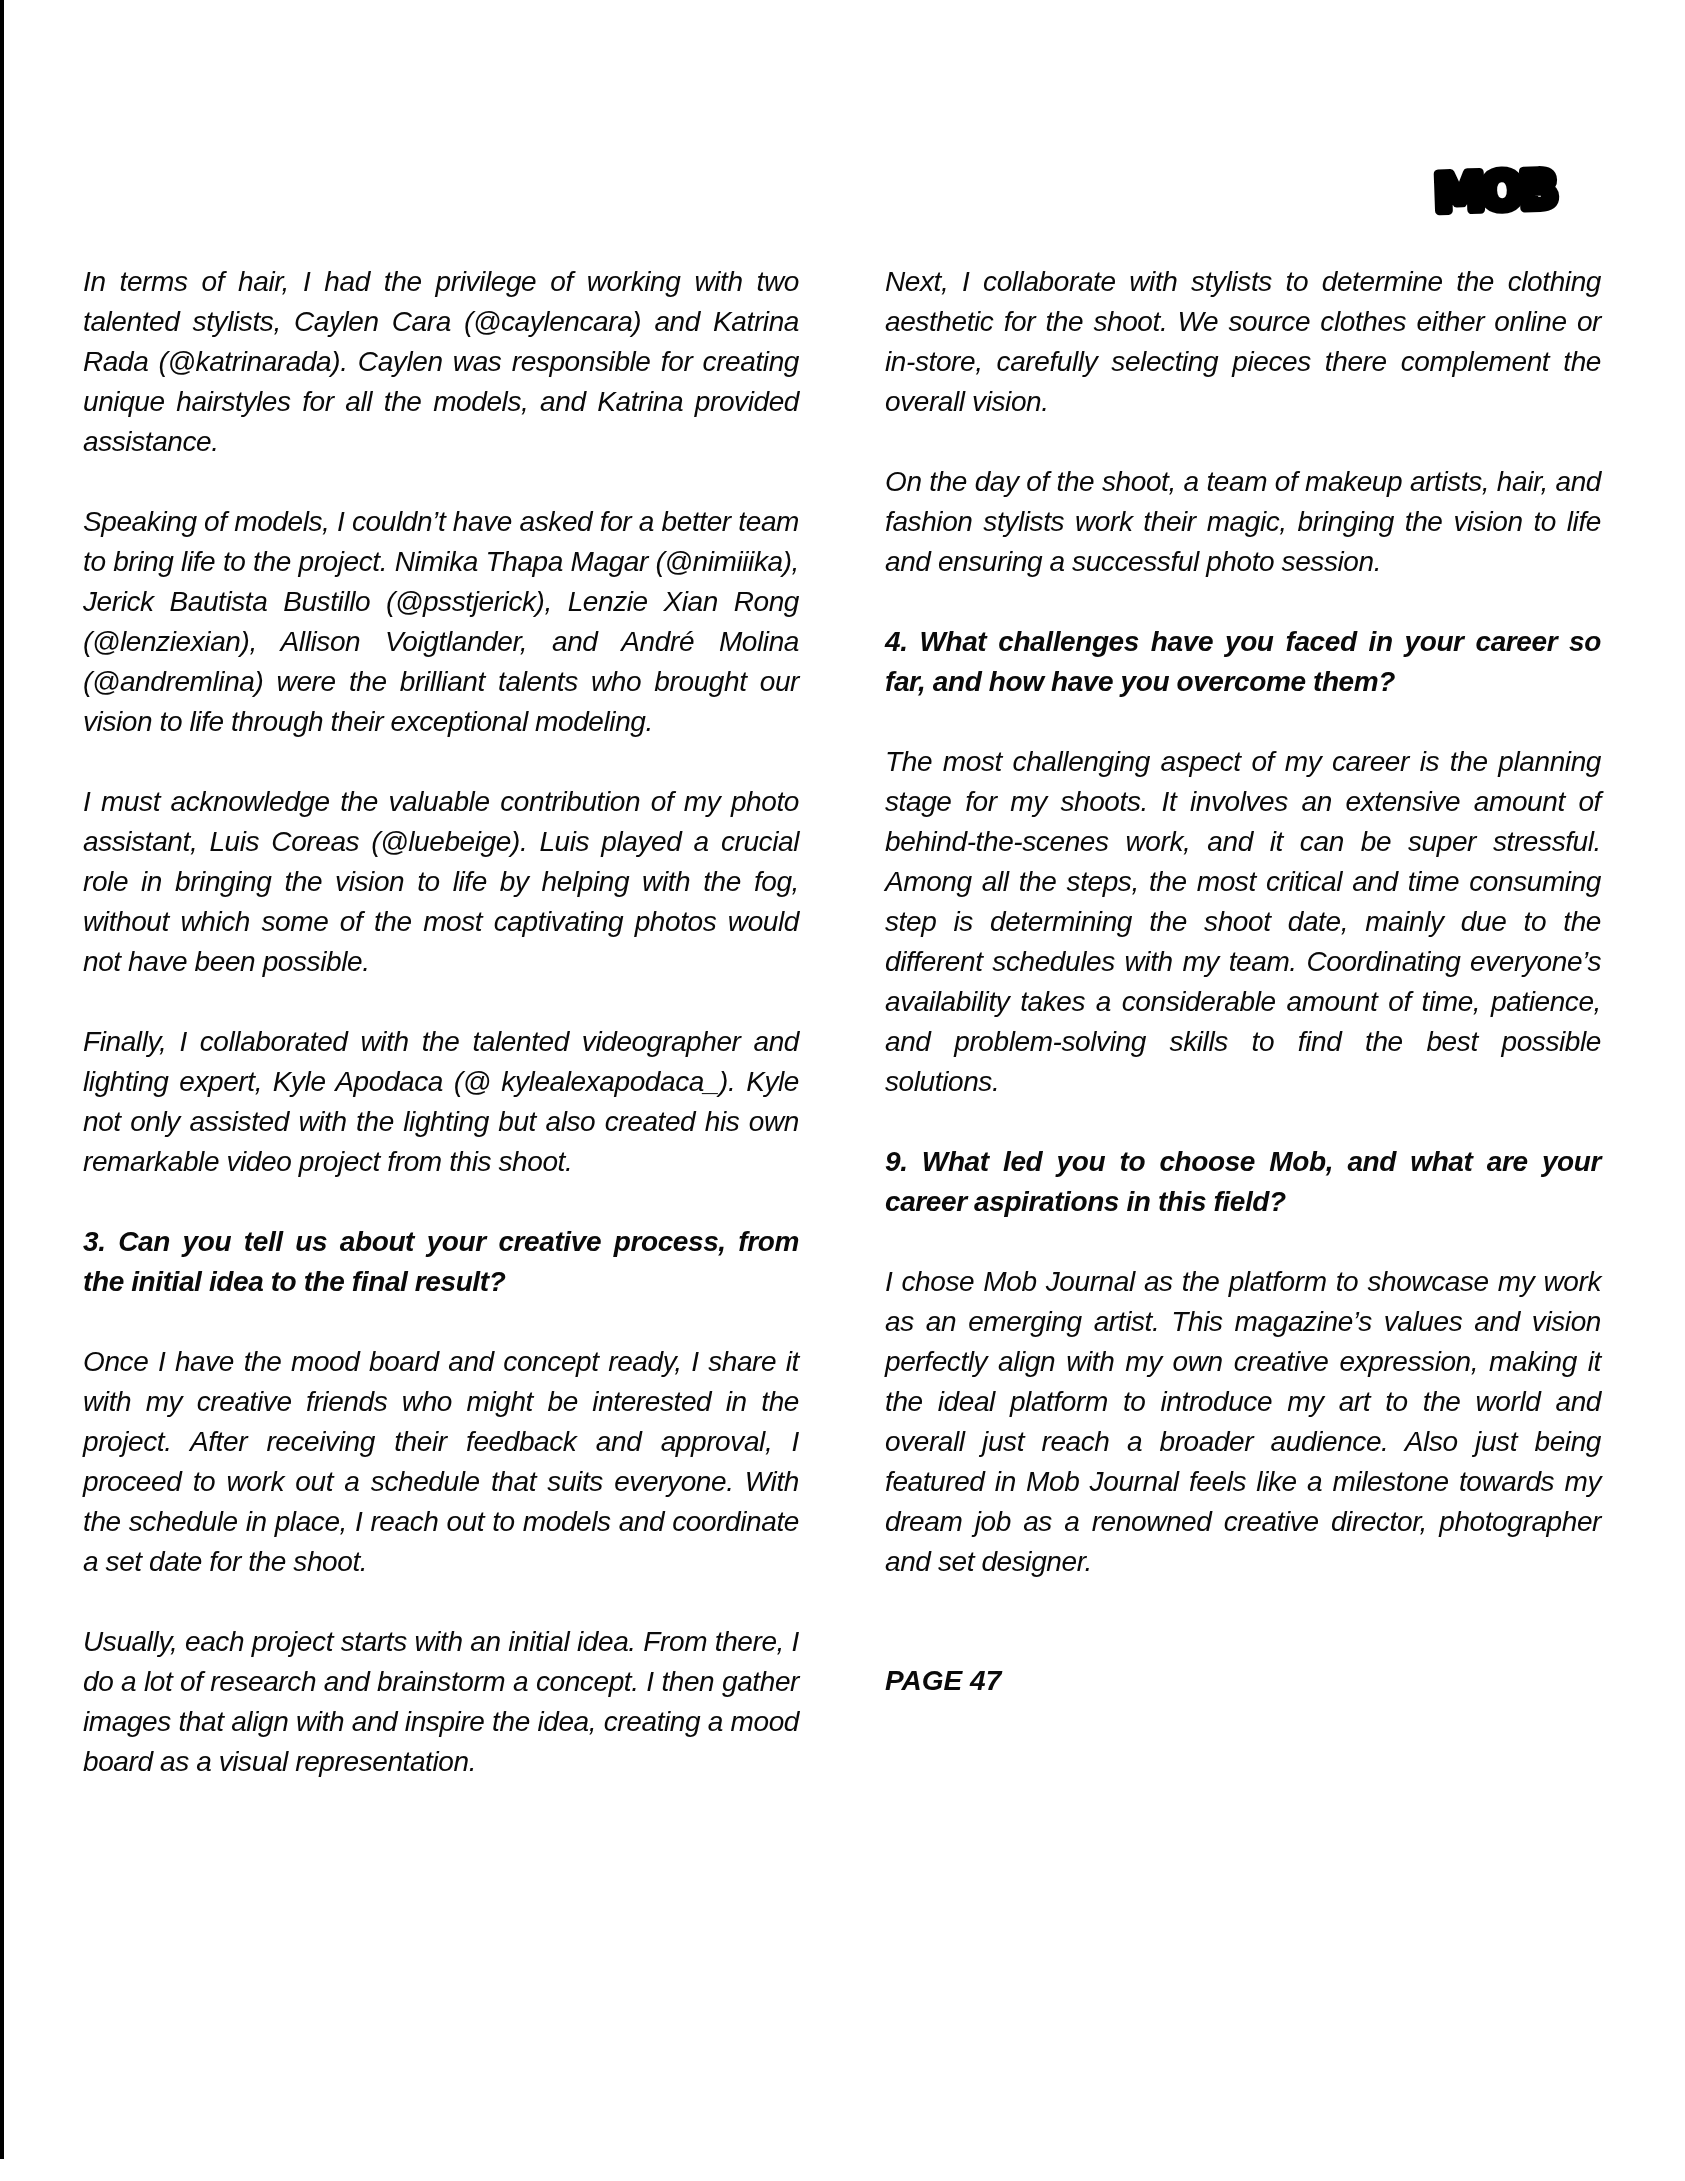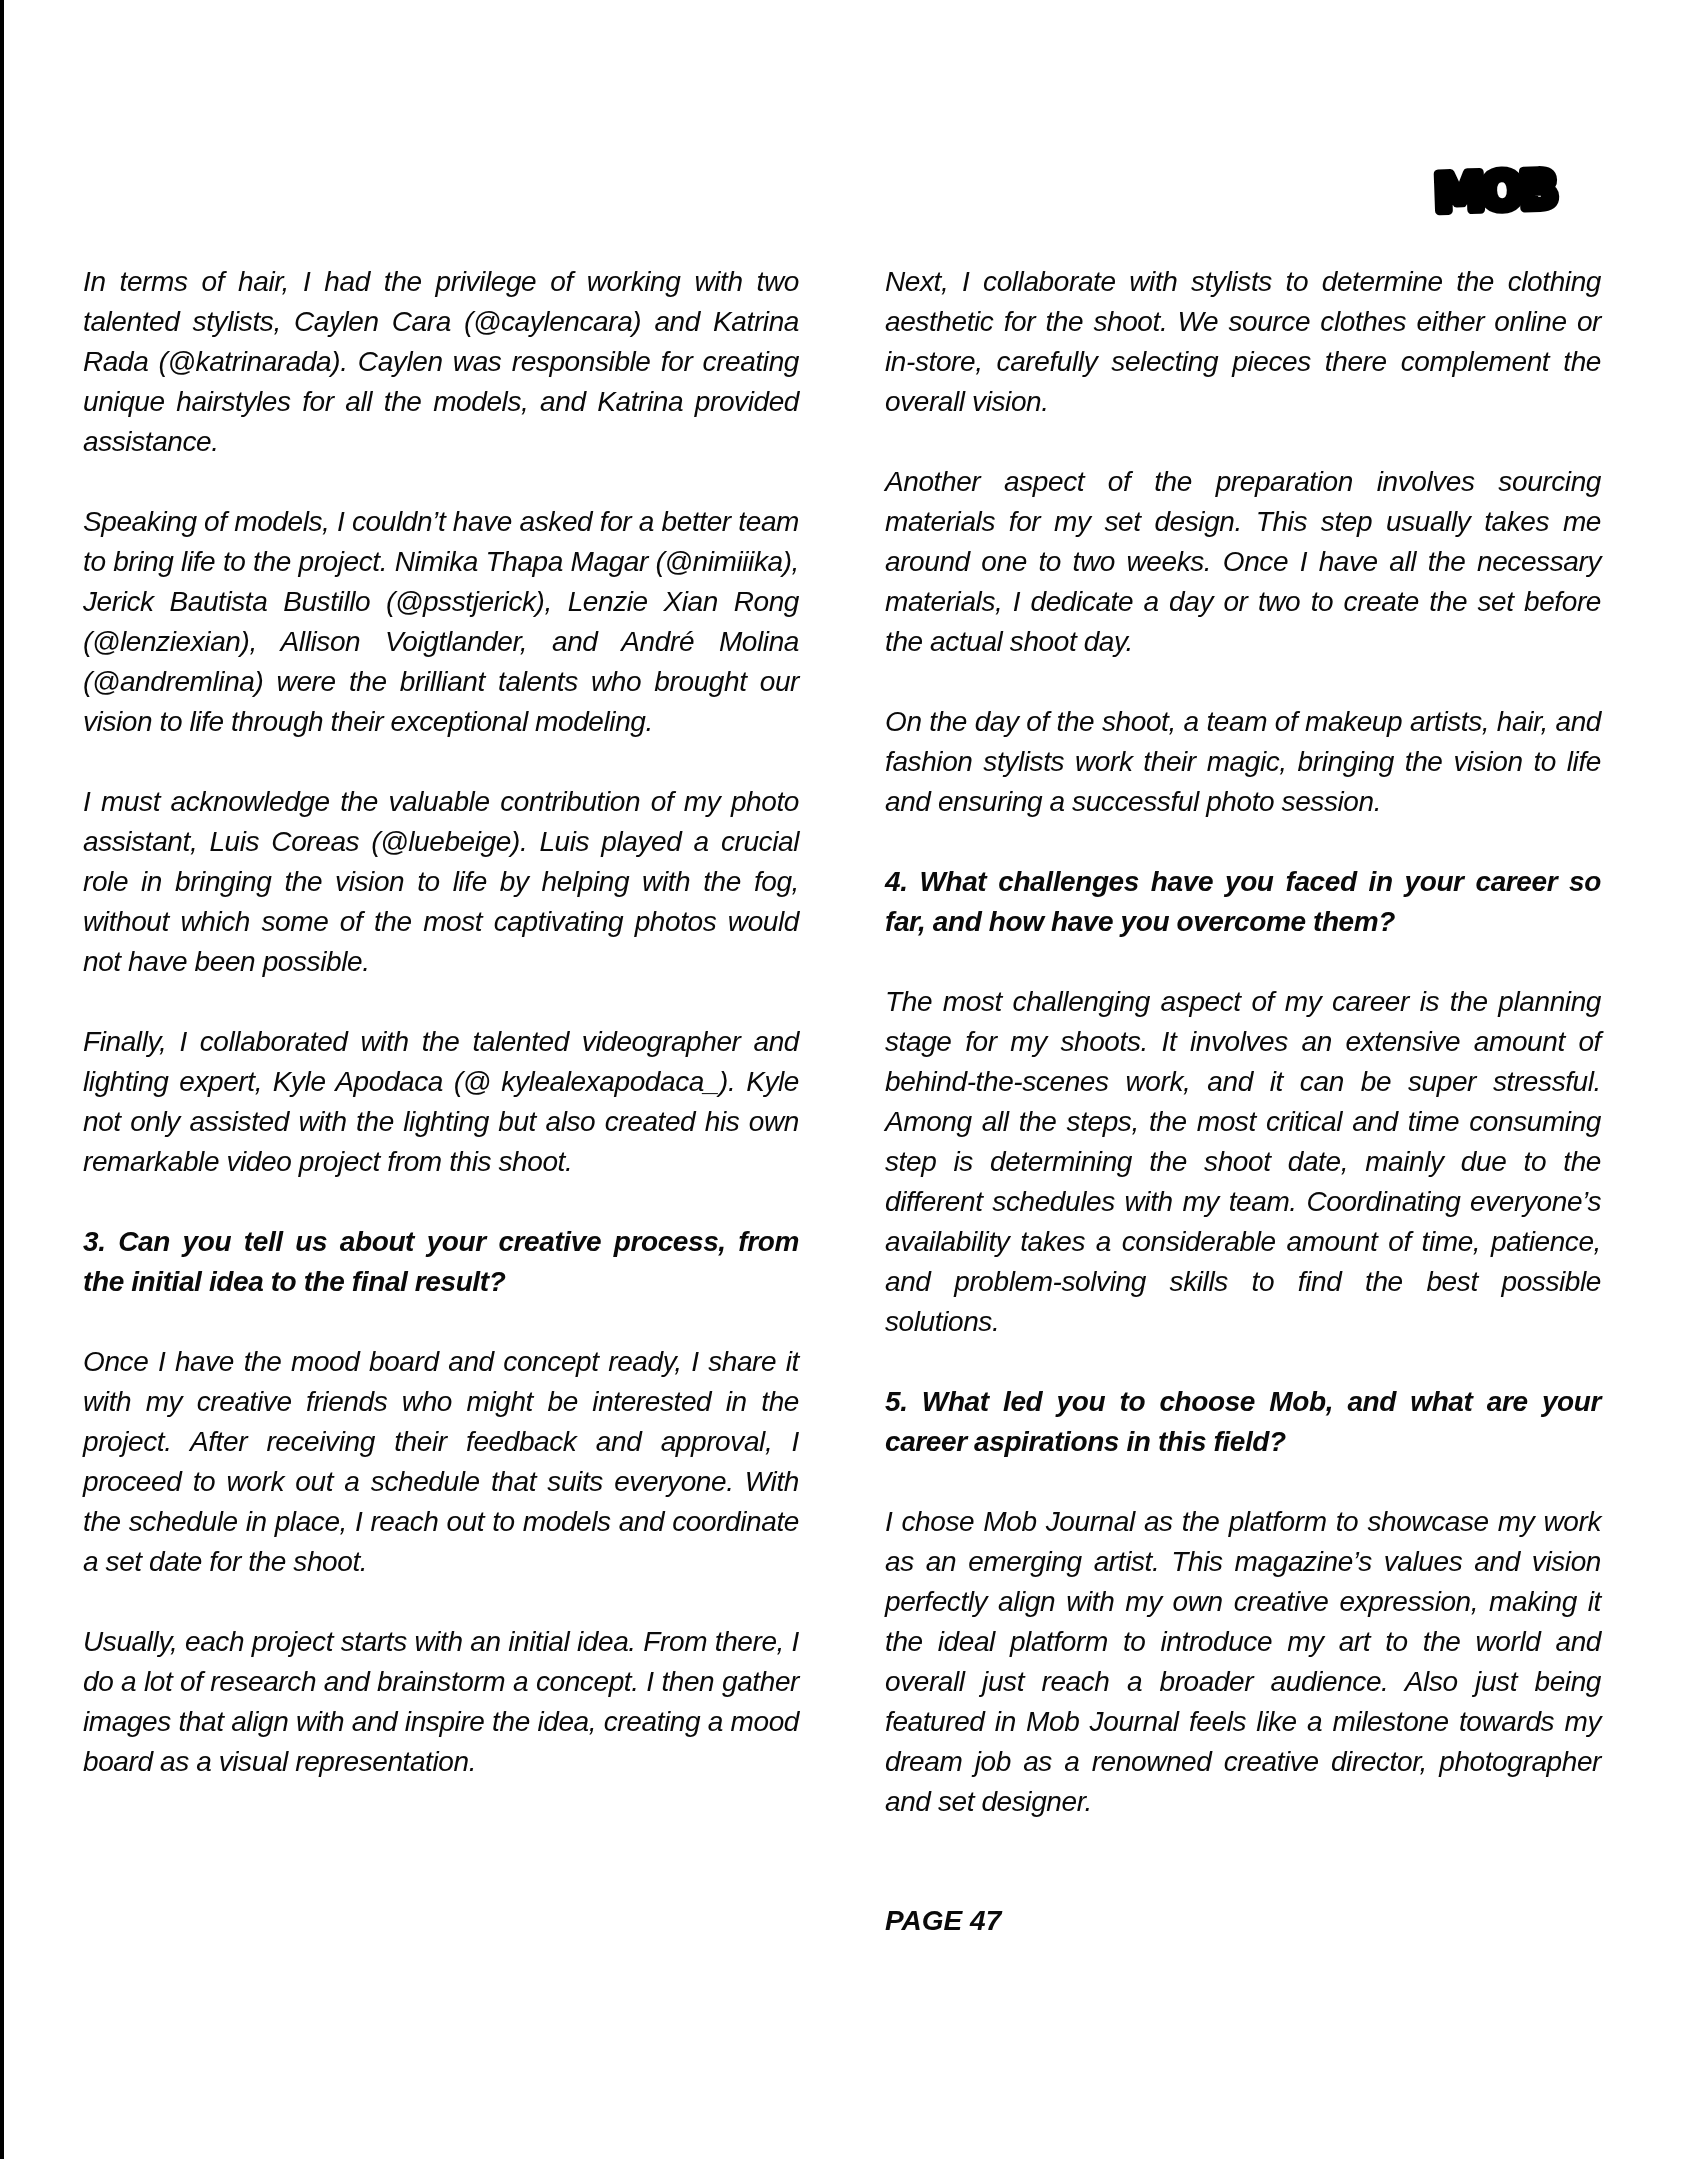--- a/index.html
+++ b/index.html
@@ -69,23 +69,22 @@
       <p>Speaking of models, I couldn’t have asked for a better team to bring life to the project. Nimika Thapa Magar (@nimiiika), Jerick Bautista Bustillo (@psstjerick), Lenzie Xian Rong (@lenziexian), Allison Voigtlander, and André Molina (@andremlina) were the brilliant talents who brought our vision to life through their exceptional modeling.</p>
       <p>I must acknowledge the valuable contribution of my photo assistant, Luis Coreas (@luebeige). Luis played a crucial role in bringing the vision to life by helping with the fog, without which some of the most captivating photos would not have been possible.</p>
       <p>Finally, I collaborated with the talented videographer and lighting expert, Kyle Apodaca (@ kylealexapodaca_). Kyle not only assisted with the lighting but also created his own remarkable video project from this shoot.</p>
       <p class="heading">3. Can you tell us about your creative process, from the initial idea to the final result?</p>
       <p>Once I have the mood board and concept ready, I share it with my creative friends who might be interested in the project. After receiving their feedback and approval, I proceed to work out a schedule that suits everyone. With the schedule in place, I reach out to models and coordinate a set date for the shoot.</p>
       <p>Usually, each project starts with an initial idea. From there, I do a lot of research and brainstorm a concept. I then gather images that align with and inspire the idea, creating a mood board as a visual representation.</p>
     </div>
 
   <div class="col col-right">
       <p>Next, I collaborate with stylists to determine the clothing aesthetic for the shoot. We source clothes either online or in-store, carefully selecting pieces there complement the overall vision.</p>
-      <p>Another aspect of the preparation involves sourcing materials for my set design. This step usually takes me around one to two weeks. Once I have all the necessary materials, I dedicate a day or two to create the set before the actual shoot day.</p>
       <p>On the day of the shoot, a team of makeup artists, hair, and fashion stylists work their magic, bringing the vision to life and ensuring a successful photo session.</p>
       <p class="heading">4. What challenges have you faced in your career so far, and how have you overcome them?</p>
       <p>The most challenging aspect of my career is the planning stage for my shoots. It involves an extensive amount of behind-the-scenes work, and it can be super stressful. Among all the steps, the most critical and time consuming step is determining the shoot date, mainly due to the different schedules with my team. Coordinating everyone’s availability takes a considerable amount of time, patience, and problem-solving skills to find the best possible solutions.</p>
-      <p class="heading">5. What led you to choose Mob, and what are your career aspirations in this field?</p>
+      <p class="heading">9. What led you to choose Mob, and what are your career aspirations in this field?</p>
       <p>I chose Mob Journal as the platform to showcase my work as an emerging artist. This magazine’s values and vision perfectly align with my own creative expression, making it the ideal platform to introduce my art to the world and overall just reach a broader audience. Also just being featured in Mob Journal feels like a milestone towards my dream job as a renowned creative director, photographer and set designer.</p>
       <p class="page-number">PAGE 47</p>
     </div>
 
 </div>
 
 
 </body></html>

